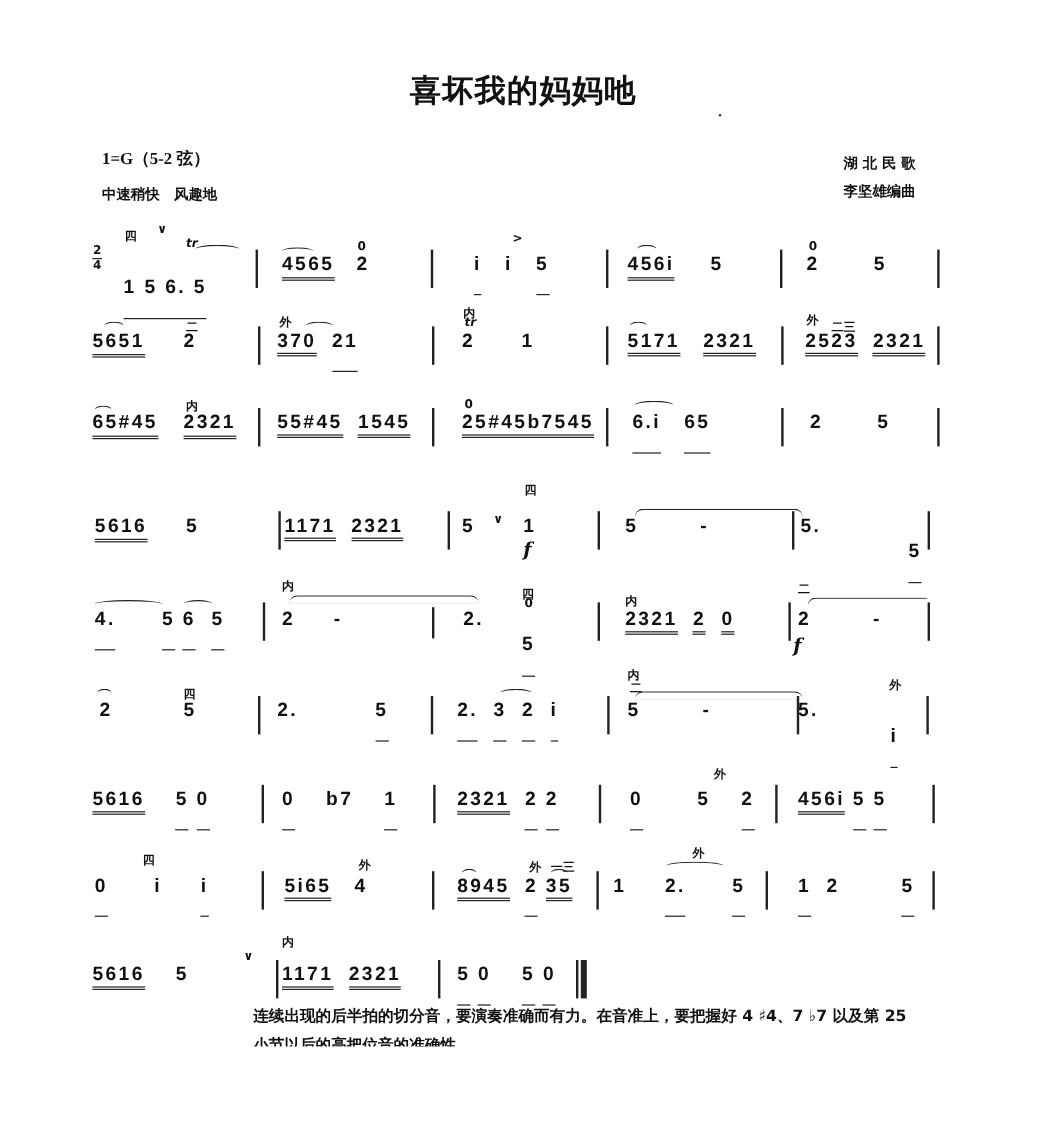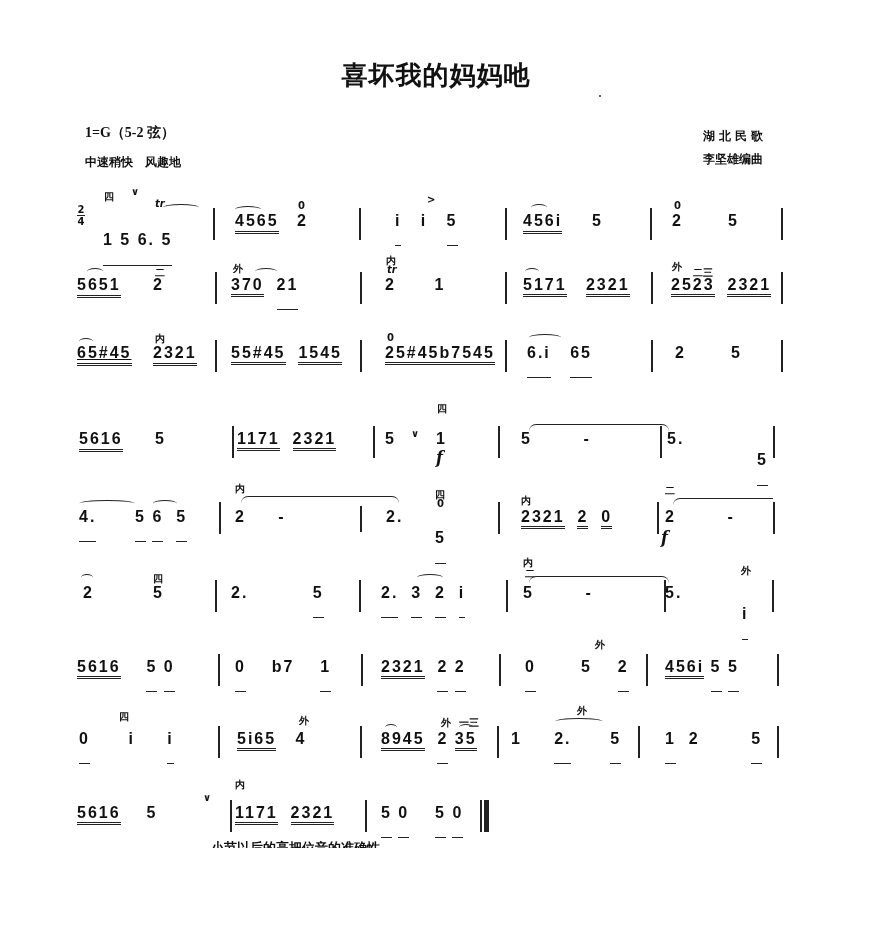--- a/index.html
+++ b/index.html
@@ -104,21 +104,21 @@
   <span class="mark" style="left:597px;top:-12px;">外</span>
   <span class="mark" style="left:618px;top:-6px;">二三</span>
   <div class="seg" style="left:596px;top:4px;">
     <span class="ul2">2523</span>&nbsp;&nbsp;<span class="ul2">2321</span>
   </div>
   <div class="bar" style="left:706px;"></div>
 </div>
 
 <div class="row" style="top:340px;">
   <div class="slur" style="left:4px;top:-2px;width:14px;"></div>
-  <div class="seg ul2" style="left:2px;top:4px;text-decoration:underline;">65#45</div>
+  <div class="seg ul2" style="left:2px;top:4px;">65#45</div>
   <span class="mark" style="left:80px;top:-8px;">内</span>
   <div class="seg ul2" style="left:78px;top:4px;">2321</div>
   <div class="bar" style="left:140px;"></div>
   <div class="seg" style="left:156px;top:4px;">
     <span class="ul2">55#45</span>&nbsp;&nbsp;<span class="ul2">1545</span>
   </div>
   <div class="bar" style="left:285px;"></div>
   <span class="mark" style="left:312px;top:-8px;">0</span>
   <div class="seg" style="left:310px;top:4px;">
     <span class="ul2">25#45</span><span class="ul2">b7545</span>
@@ -290,18 +290,19 @@
   </div>
   <div class="bar" style="left:290px;"></div>
   <div class="seg" style="left:306px;top:4px;">
     <span class="ul1">5</span>&nbsp;<span class="ul1">0</span>&nbsp;&nbsp;&nbsp;&nbsp;<span class="ul1">5</span>&nbsp;<span class="ul1">0</span>
   </div>
   <div class="bar final-thin" style="left:405px;"></div>
   <div class="bar final" style="left:409px;"></div>
 </div>
 
 <div class="notes">
+  <span class="indent">连续出现的后半拍的切分音，要演奏准确而有力。在音准上，要把握好 4 ♯4、7 ♭7 以及第 25</span>
   <span class="cut">小节以后的高把位音的准确性</span>
 </div>
 
 <style>
   .notes { left: 148px; }
 </style>
 
 </body></html>

